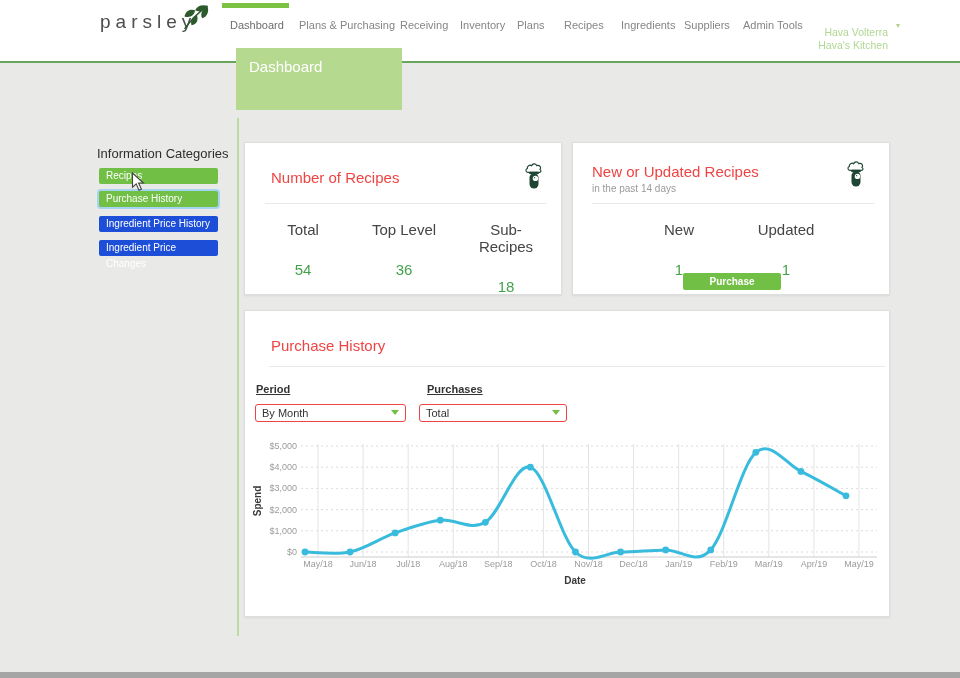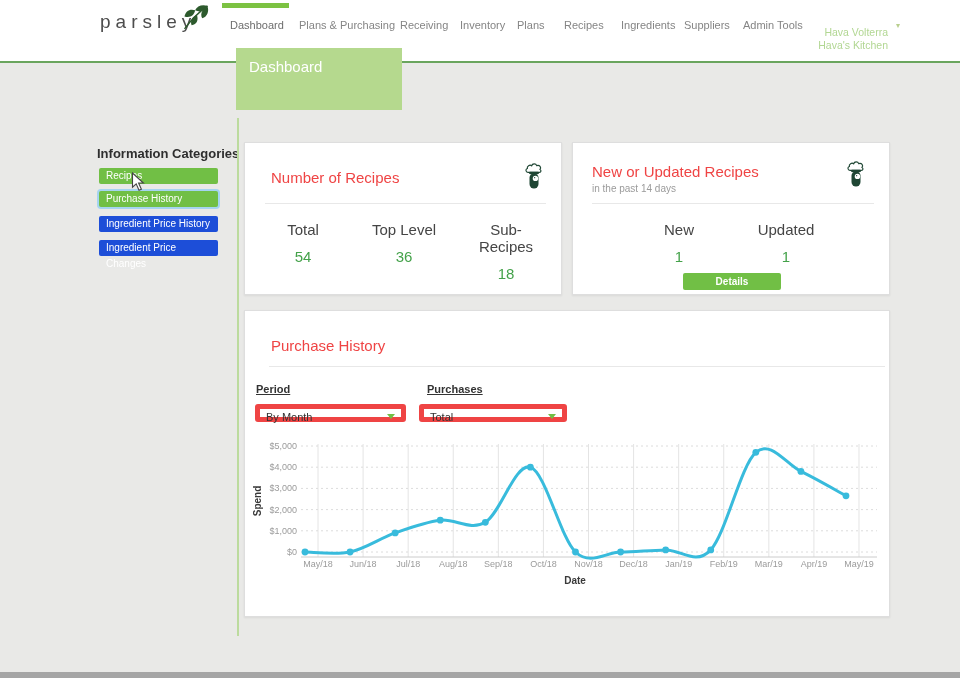--- a/index.html
+++ b/index.html
@@ -15,47 +15,47 @@
   .logo-text { position:absolute; left:100px; top:11px; font-size:19px; letter-spacing:5px; color:#4d4d4d; }
   .logo-leaf { position:absolute; left:181px; top:2px; }
   .nav-item { position:absolute; top:19px; font-size:11px; color:#858585; white-space:nowrap; cursor:pointer; }
   .nav-item.active { color:#6d6d6d; }
   .user { position:absolute; right:72px; top:26px; text-align:right; color:#b2d793; font-size:10.5px; line-height:13px; cursor:pointer; }
   .user-caret { position:absolute; right:60px; top:21px; color:#b9cf8e; font-size:8px; }
   
   .title-box { position:absolute; left:236px; top:48px; width:166px; height:62px; background:#b5d98e; }
   .title-box .t { padding:10px 0 0 13px; font-size:15px; color:#ffffff; }
   
-  .side-heading { position:absolute; left:97px; top:146px; font-size:13px; color:#2e2e2e;font-weight:bold; }
+  .side-heading { position:absolute; left:97px; top:146px; font-size:13px; color:#2e2e2e; }
   .side-btn { position:absolute; left:99px; width:119px; height:16px; border-radius:2px;
     color:#ffffff; font-size:10px; line-height:16px; padding-left:7px; cursor:pointer; }
   .side-btn.green { background:#71bf45; }
   .side-btn.green.focused { box-shadow:0 0 0 2px #a5d4f0; }
   .side-btn.gray { background:#1d4ed8; }
   .v-sep { position:absolute; left:237px; top:118px; width:2px; height:518px; background:#bcdb9e; }
   .cursor { position:absolute; left:131px; top:172px; z-index:9; }
   
   .card { position:absolute; background:#ffffff; border:1px solid #dedede;
     box-shadow:0 1px 2px rgba(0,0,0,0.07); }
   .card1 { left:244px; top:142px; width:318px; height:153px; }
   .card2 { left:572px; top:142px; width:318px; height:153px; }
   .card3 { left:244px; top:310px; width:646px; height:307px; }
   .card-title { position:absolute; font-size:15px; color:#ef4444; }
   .card-sub { position:absolute; font-size:10px; color:#9b9b9b; }
   .card-divider { position:absolute; height:1px; background:#e8e8e8; }
   .chef { position:absolute; }
   .stat { position:absolute; transform:translateX(-50%); text-align:center; }
   .stat .lbl { font-size:15px; color:#454545; }
-  .stat .val { font-size:15px; color:#44a24a; margin-top:10px; }
+  .stat .val { font-size:15px; color:#44a24a; margin-top:23px; }
   .details-btn { position:absolute; left:110px; top:130px; width:98px; height:17px; background:#71bf45;
     border:none; border-radius:2px; color:#ffffff; font-size:10px; font-weight:bold;
     line-height:17px; text-align:center; cursor:pointer; }
   
   .field-label { position:absolute; top:72px; font-size:11px; font-weight:bold; color:#333333;text-decoration:underline; }
-  .select { position:absolute; top:93px; height:18px; background:#ffffff; border:5px solid #ef4444;
+  .select { position:absolute; top:93px; height:18px; background:#ffffff; border:1px solid #ef4444;
     border-radius:3px; font-size:11px; color:#333333; line-height:16px; padding-left:6px; cursor:pointer; }
   .select .caret { position:absolute; right:6px; top:5px; width:0; height:0;
     border-left:4px solid transparent; border-right:4px solid transparent; border-top:5px solid #71bf45; }
   
   .chart-svg { position:absolute; left:0; top:120px; }
   
   .bottom-bar { position:absolute; left:0; top:672px; width:960px; height:6px; background:#a5a5a5; }
 </style>
 </head>
 <body>
@@ -146,21 +146,21 @@
     </span>
     <div class="card-divider" style="left:19px; top:60px; width:282px"></div>
     <div class="stat" style="left:106px; top:78px">
       <div class="lbl">New</div>
       <div class="val">1</div>
     </div>
     <div class="stat" style="left:213px; top:78px">
       <div class="lbl">Updated</div>
       <div class="val">1</div>
     </div>
-    <button class="details-btn">Details</button>
+    <button class="details-btn">Purchase</button>
   </div>
 
   <div class="card card3">
     <div class="card-title" style="left:26px; top:26px">Purchase History</div>
     <div class="card-divider" style="left:24px; top:55px; width:616px"></div>
     <div class="field-label" style="left:11px">Period</div>
     <div class="select" style="left:10px; width:151px">
       <span>By Month</span>
       <span class="caret"></span>
     </div>

